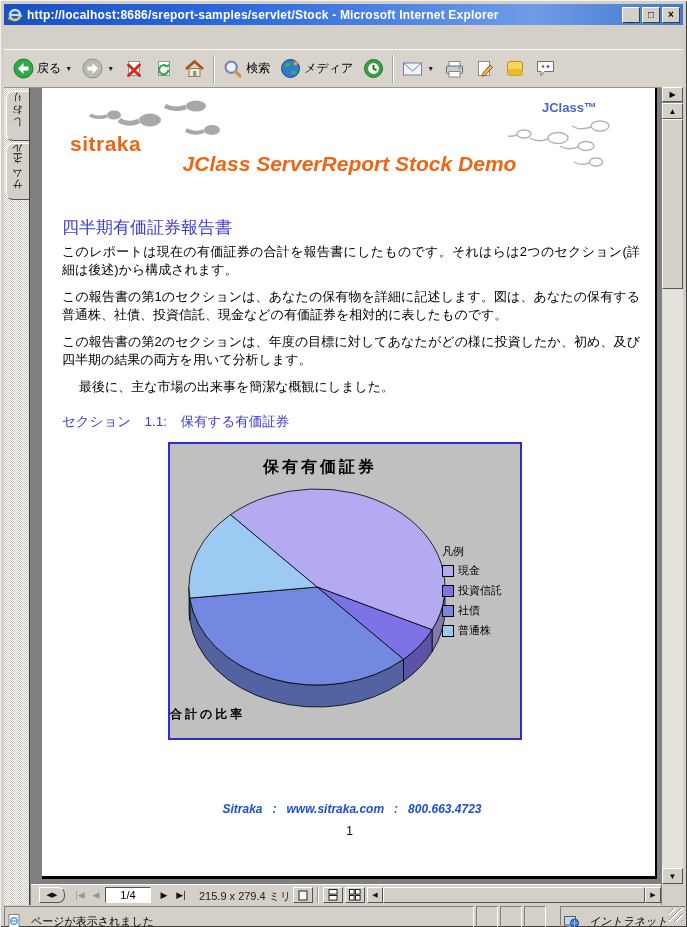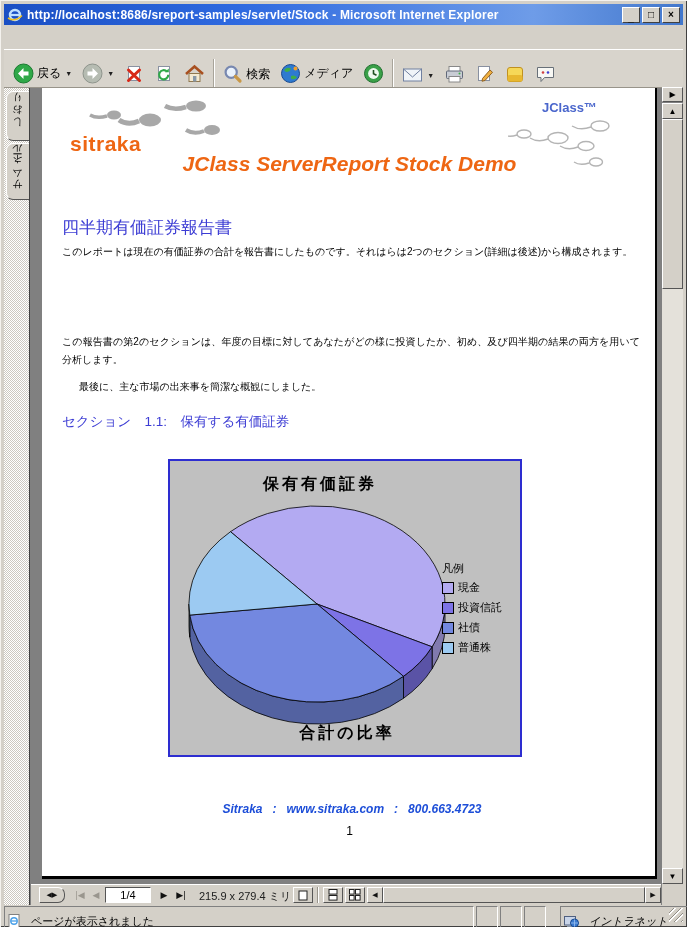--- a/index.html
+++ b/index.html
@@ -17,21 +17,21 @@
     display:flex;align-items:center;justify-content:center;line-height:1;}
   .winbtn.min span{position:relative;top:3px;}
   
   .menubar{position:absolute;left:4px;top:25px;width:679px;height:24px;background:#d8d4cc;
     border-top:1px solid #fff;border-bottom:1px solid #a8a49a;display:flex;align-items:center;
     font-size:12px;color:#000;padding-left:4px;}
   .menubar .mi{padding:3px 8px;cursor:default;}
   .menubar .flag{margin-left:auto;margin-right:2px;}
   
   .toolbar{position:absolute;left:4px;top:49px;width:679px;height:39px;background:#d8d4cc;
-    border-top:1px solid #fff;border-bottom:1px solid #98948a;display:flex;align-items:flex-end;
+    border-top:1px solid #fff;border-bottom:1px solid #98948a;display:flex;align-items:center;
     padding:0 4px;font-size:12px;color:#000;}
   .tbtn{display:flex;align-items:center;gap:3px;padding:2px 4px;border:1px solid transparent;border-radius:2px;}
   .tbtn .lbl{white-space:nowrap;}
   .caret{font-size:7px;color:#202020;margin-left:1px;}
   .tsep{width:2px;height:28px;margin:0 3px;border-left:1px solid #a8a49a;border-right:1px solid #fff;}
   
   .viewer{position:absolute;left:4px;top:88px;width:679px;height:817px;background:#808080;}
   .checker{background-color:#ccc8c0;background-image:
     linear-gradient(45deg,#fff 25%,transparent 25%,transparent 75%,#fff 75%),
     linear-gradient(45deg,#fff 25%,transparent 25%,transparent 75%,#fff 75%);
@@ -44,27 +44,27 @@
   .doc-area{position:absolute;left:27px;top:0;width:630px;height:796px;background:#808080;overflow:hidden;}
   .page{position:absolute;left:11px;top:0;width:615px;height:791px;background:#fff;
     border-right:2px solid #000;border-bottom:3px solid #000;}
   
   .abs{position:absolute;}
   .sitraka-text{left:28px;top:44px;font-size:21px;font-weight:bold;color:#ee6613;letter-spacing:.5px;}
   .jclass-text{left:500px;top:12px;font-size:13px;font-weight:bold;color:#4a66cc;}
   .doc-title{left:0;top:64px;width:615px;text-align:center;font-size:21px;font-weight:bold;
     font-style:italic;color:#ee6613;}
   .h1{left:20px;top:128px;font-size:17px;color:#3c3cd4;}
-  .para{left:20px;width:578px;font-size:10px;line-height:18px;color:#000;text-align:justify;}
+  .para{left:20px;width:578px;font-size:13px;line-height:18px;color:#000;text-align:justify;}
   .h2{left:20px;top:325px;font-size:13.5px;color:#3c3cd4;}
-  .chartbox{left:126px;top:371px;width:354px;height:298px;background:#c0c0c0;border:2px solid #2d2dd0;}
+  .chartbox{left:126px;top:354px;width:354px;height:298px;background:#c0c0c0;border:2px solid #2d2dd0;}
   .chart-title{left:0;top:13px;width:300px;text-align:center;font-size:16px;font-weight:bold;
     font-family:"DejaVu Serif","Liberation Serif",serif;letter-spacing:3px;color:#000;}
-  .chart-caption{left:0;top:262px;width:300px;text-align:center;font-size:16px;font-weight:bold;
-    font-family:"DejaVu Serif","Liberation Serif",serif;letter-spacing:3px;color:#000;margin-left:27px;}
+  .chart-caption{left:0;top:262px;width:300px;font-size:12px;font-weight:bold;
+    font-family:"DejaVu Serif","Liberation Serif",serif;letter-spacing:3px;color:#000;}
   .legend{left:272px;top:100px;font-size:11px;color:#000;}
   .lg-title{margin-bottom:4px;}
   .lg-row{display:flex;align-items:center;margin-bottom:5px;}
   .lg-sw{width:12px;height:12px;border:1px solid #000;margin-right:4px;flex:0 0 auto;}
   .footer{left:0;top:714px;width:620px;text-align:center;font-size:12px;font-weight:bold;
     font-style:italic;color:#1d4ed8;white-space:pre;}
   .pageno{left:0;top:736px;width:615px;text-align:center;font-size:12px;color:#000;}
   
   .vscroll{position:absolute;left:658px;top:0;width:21px;height:796px;}
   .sbtn{position:absolute;left:0;width:21px;background:#d4d0c8;border:1px solid;
@@ -256,20 +256,21 @@
             <path d="M70,31 Q60,35 52,30" fill="none"></path>
             <ellipse cx="88" cy="46" rx="6.5" ry="4"></ellipse>
             <path d="M81,47 Q72,50 66,46" fill="none"></path>
           </g>
         </svg>
 
         <div class="abs doc-title">JClass ServerReport Stock Demo</div>
 
         <div class="abs h1">四半期有価証券報告書</div>
         <div class="abs para" style="top:155px;">このレポートは現在の有価証券の合計を報告書にしたものです。それはらは2つのセクション(詳細は後述)から構成されます。</div>
+        <div class="abs para" style="top:200px;">この報告書の第1のセクションは、あなたの保有物を詳細に記述します。図は、あなたの保有する普通株、社債、投資信託、現金などの有価証券を相対的に表したものです。</div>
         <div class="abs para" style="top:245px;">この報告書の第2のセクションは、年度の目標に対してあなたがどの様に投資したか、初め、及び四半期の結果の両方を用いて分析します。</div>
         <div class="abs para" style="top:290px;margin-left:17px;">最後に、主な市場の出来事を簡潔な概観にしました。</div>
         <div class="abs h2">セクション　1.1:　保有する有価証券</div>
 
         <div class="abs chartbox">
           <div class="abs chart-title">保有有価証券</div>
           <svg id="pie-svg" class="abs" style="left:0;top:0;" width="350" height="294" viewBox="0 0 350 294">
               <path d="M275.0,143.0 A128,98 0 0 1 262.1,185.8 l0,22 A128,98 0 0 0 275.0,165.0 Z" fill="#817aae" stroke="#000" stroke-width="0.8"></path>
               <path d="M262.1,185.8 A128,98 0 0 1 233.5,215.3 l0,22 A128,98 0 0 0 262.1,207.8 Z" fill="#5a53a6" stroke="#000" stroke-width="0.8"></path>
               <path d="M233.5,215.3 A128,98 0 0 1 19.8,154.1 l0,22 A128,98 0 0 0 233.5,237.3 Z" fill="#5362a1" stroke="#000" stroke-width="0.8"></path>

